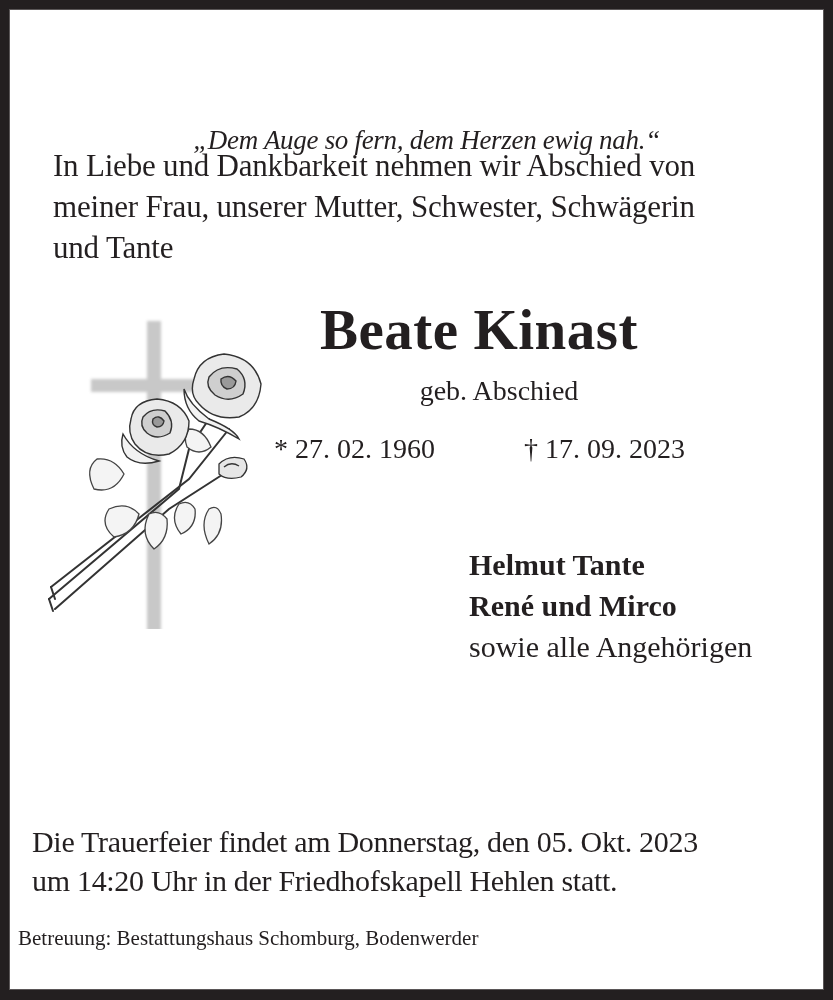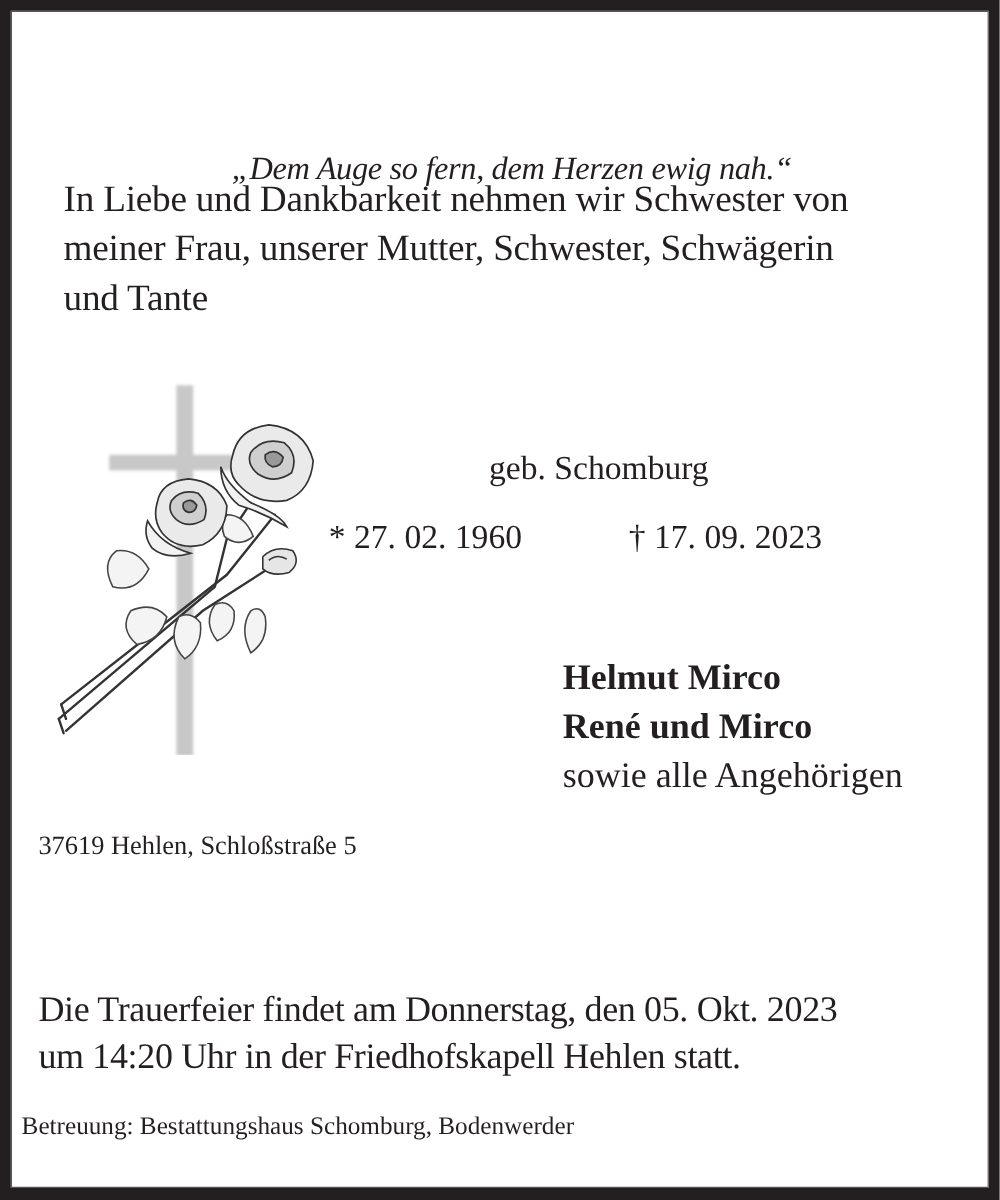--- a/index.html
+++ b/index.html
@@ -82,21 +82,21 @@
   }
 </style>
 </head>
 <body>
 
 <div class="card">
 
   <div class="abs quote">„Dem Auge so fern, dem Herzen ewig nah.“</div>
 
   <div class="abs intro">
-    <div>In Liebe und Dankbarkeit nehmen wir Schwester von</div>
+    <div>In Liebe und Dankbarkeit nehmen wir Abschied von</div>
     <div>meiner Frau, unserer Mutter, Schwester, Schwägerin</div>
     <div>und Tante</div>
   </div>
 
   <div class="illustration">
     <svg width="240" height="320" viewBox="0 0 240 320" xmlns="http://www.w3.org/2000/svg">
       <defs>
         <filter id="blur">
             <feGaussianBlur stdDeviation="1.5"></feGaussianBlur>
           </filter>
@@ -137,34 +137,34 @@
         <path d="M84 125 Q95 145 120 152 Q100 158 88 148 Q80 138 84 125Z" fill="#f2f2f2"></path>
       </g>
 
       <g stroke="#333" stroke-width="1.3" fill="#e6e6e6">
         <path d="M180 155 Q190 145 205 150 Q212 160 202 168 Q188 172 180 165Z"></path>
         <path d="M185 158 Q192 152 200 157" fill="none"></path>
       </g>
     </svg>
   </div>
 
-  <div class="abs maiden">geb. Schomburg</div>
+  <div class="abs name">Beate Kinast</div>
+  <div class="abs maiden">geb. Abschied</div>
 
   <div class="abs dates">
     <span class="birth">* 27. 02. 1960</span>
     <span class="death">† 17. 09. 2023</span>
   </div>
 
   <div class="abs family">
-    <div class="bold">Helmut Mirco</div>
+    <div class="bold">Helmut Tante</div>
     <div class="bold">René und Mirco</div>
     <div>sowie alle Angehörigen</div>
   </div>
 
-  <div class="abs address">37619 Hehlen, Schloßstraße 5</div>
 
   <div class="abs ceremony">
     <div>Die Trauerfeier findet am Donnerstag, den 05. Okt. 2023</div>
     <div>um 14:20 Uhr in der Friedhofskapell Hehlen statt.</div>
   </div>
 
   <div class="abs footer">Betreuung: Bestattungshaus Schomburg, Bodenwerder</div>
 </div>
 
 </body></html>

